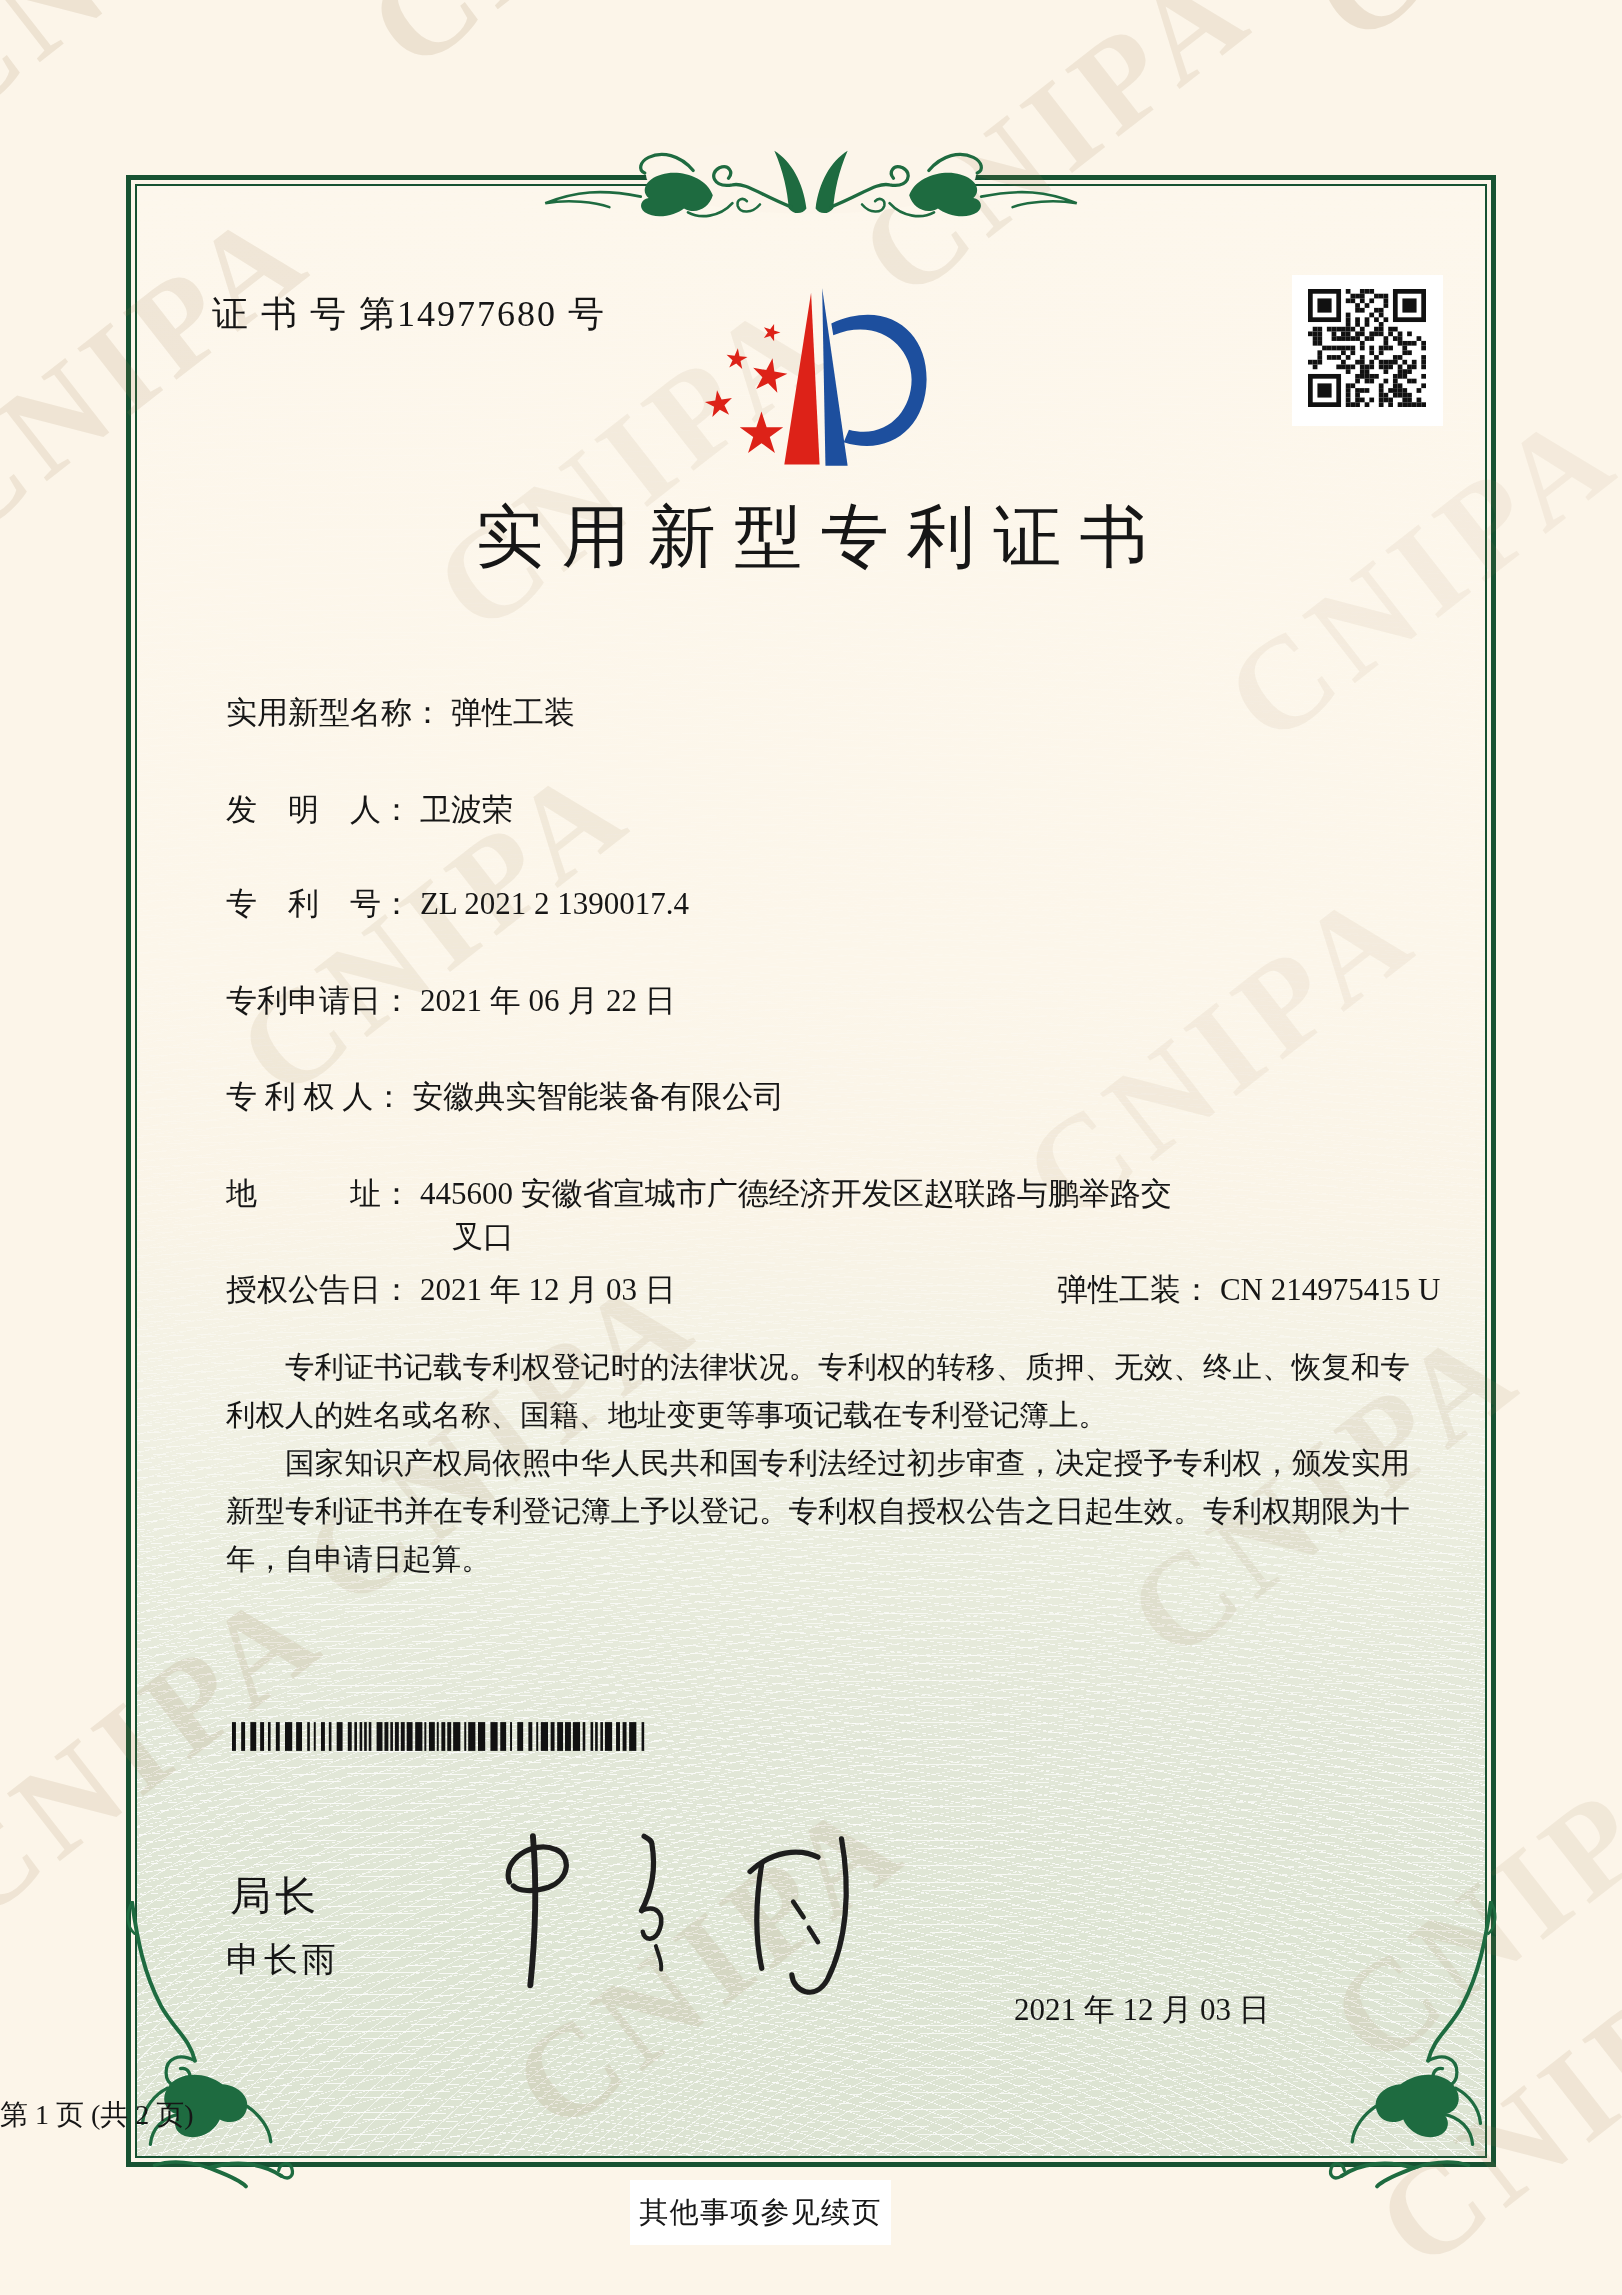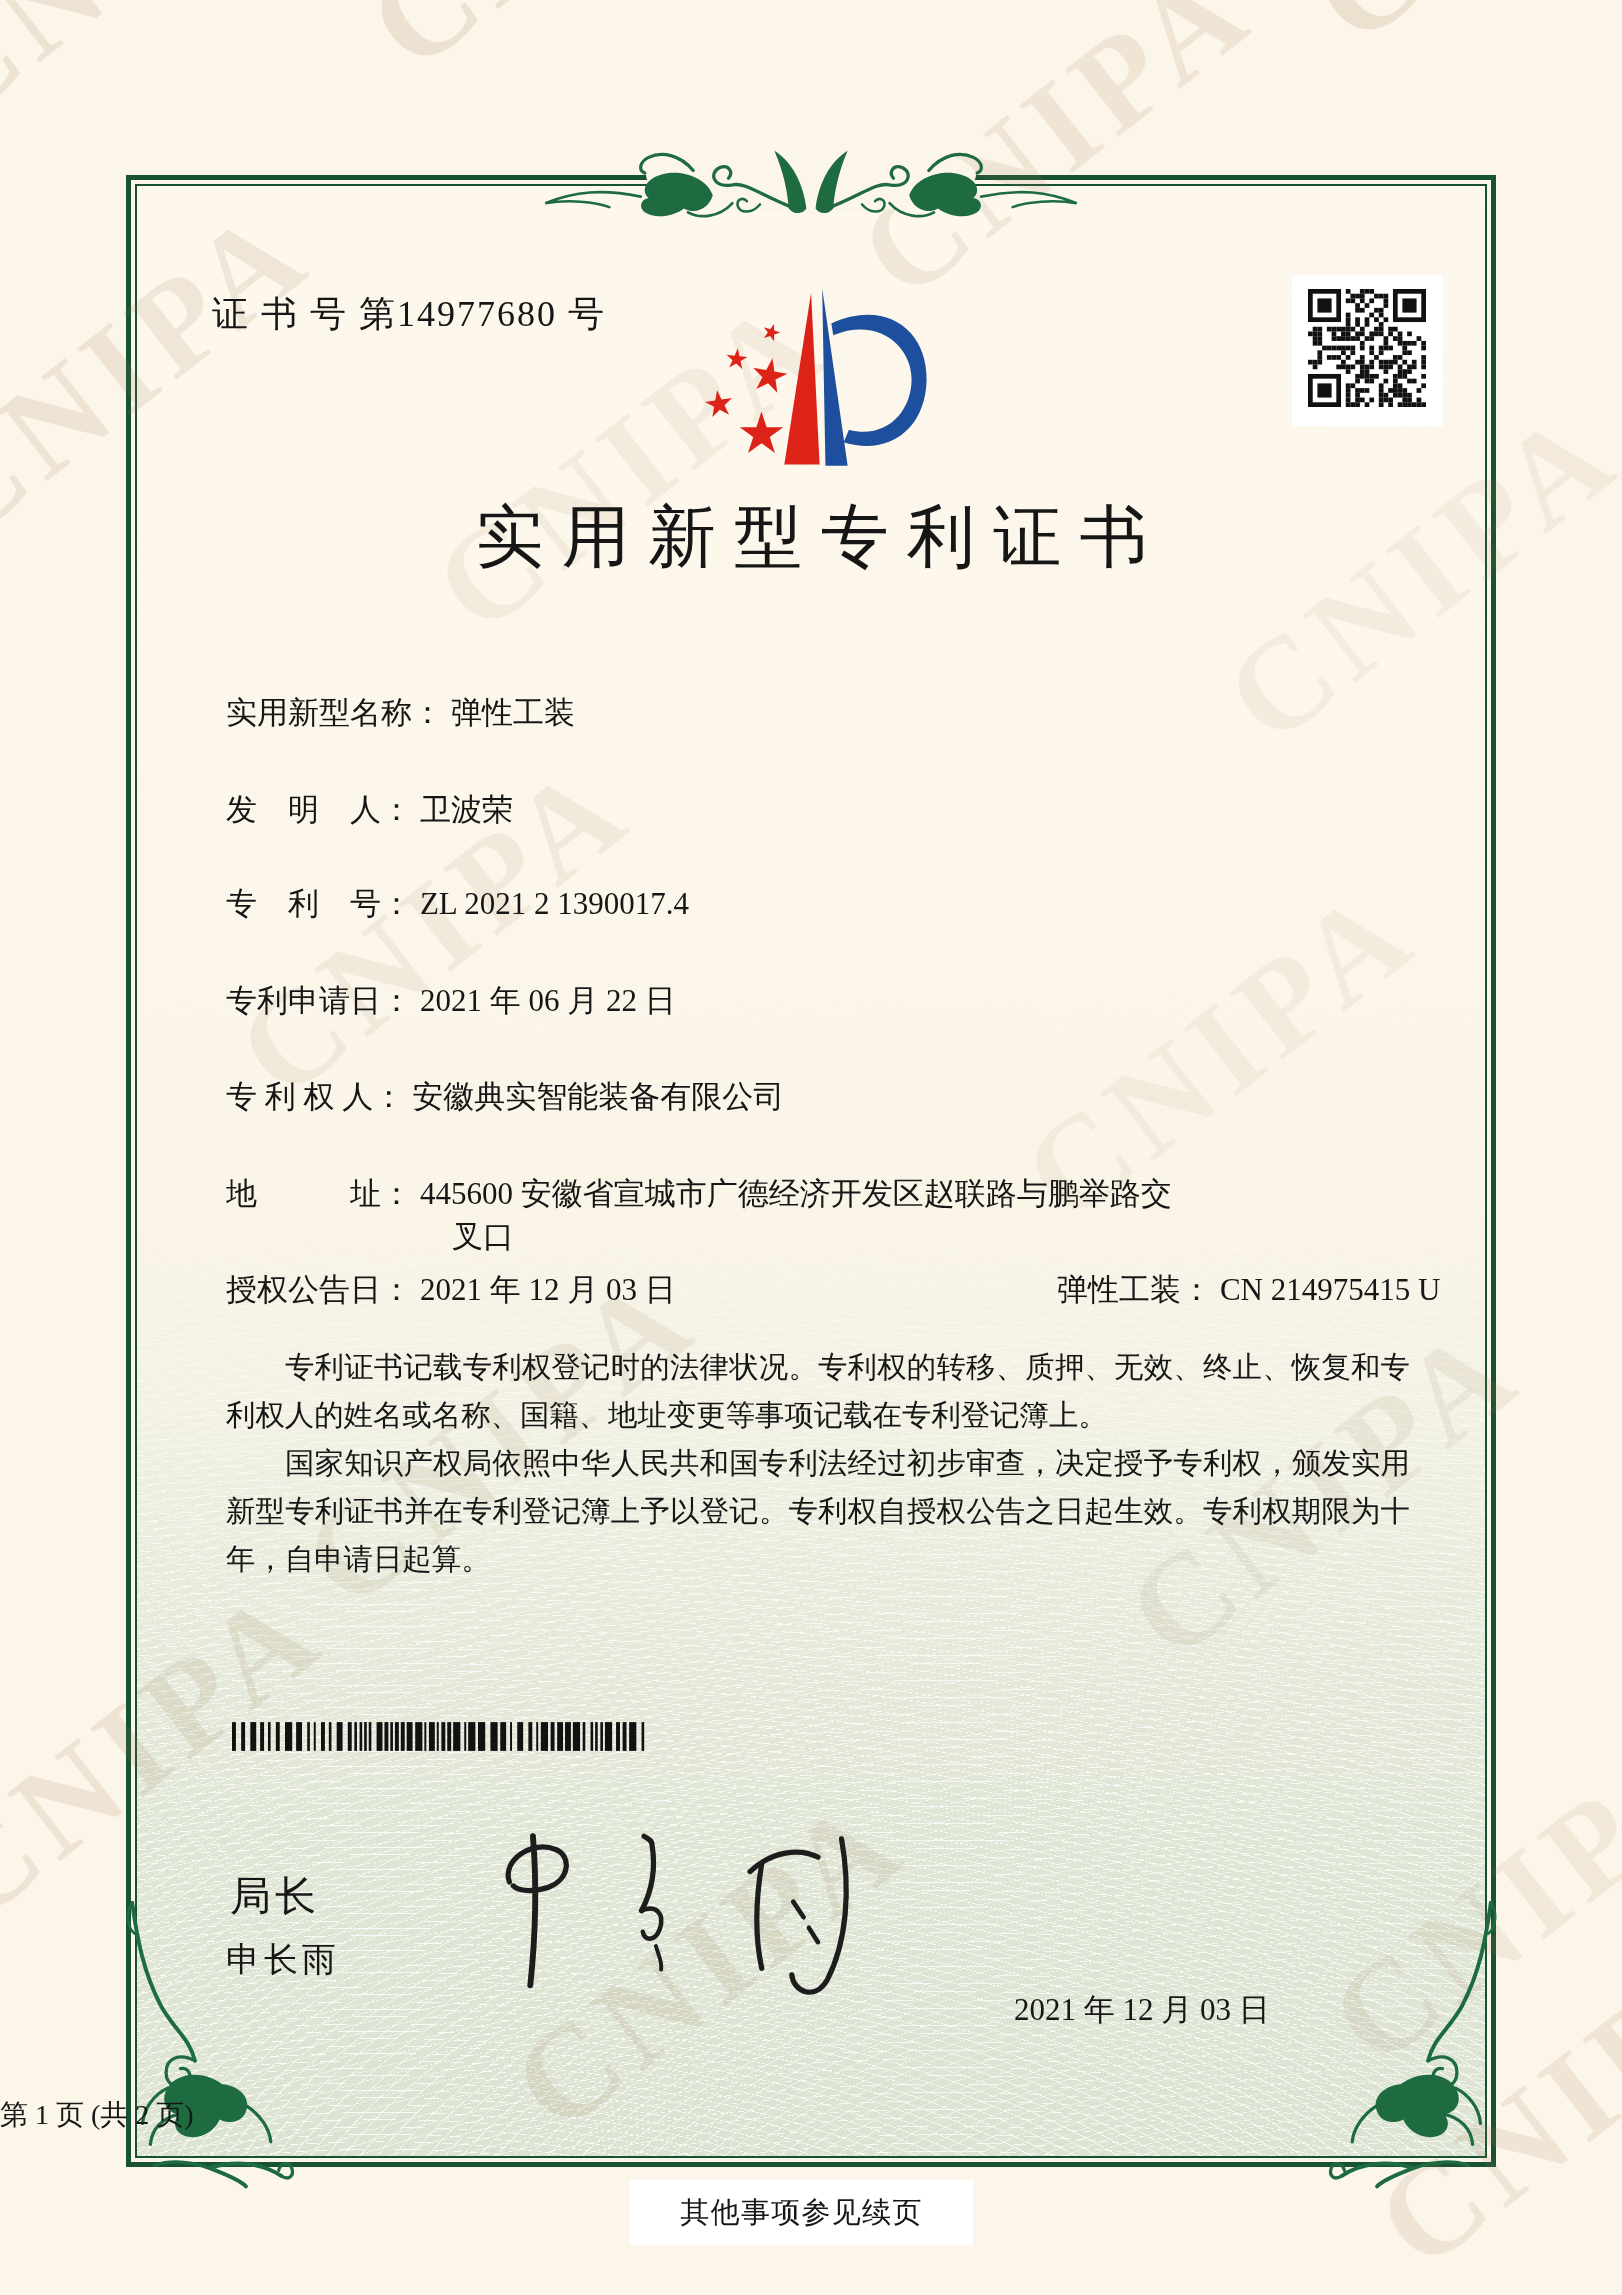--- a/index.html
+++ b/index.html
@@ -58,21 +58,21 @@
   .grant-right{position:absolute;left:831px;top:0;}
   .body-block{position:absolute;left:226px;top:1343px;width:1184px;}
   .body-par{margin:0;font-size:29.4px;line-height:48px;text-indent:59px;text-align:justify;}
   .barcode{position:absolute;left:232px;top:1722px;}
   .signer-title{position:absolute;left:230px;top:1869px;font-size:41px;letter-spacing:3.9px;}
   .signer-name{position:absolute;left:226px;top:1937px;font-size:34px;letter-spacing:3.9px;}
   .signature{position:absolute;left:487px;top:1831px;width:373px;height:170px;}
   .issue-date{position:absolute;left:1014px;top:1989px;font-size:31px;white-space:nowrap;}
   .page-info{position:absolute;left:0;top:2096px;width:1564px;text-align:left;font-size:28px;}
   .note-box{
-    position:absolute;left:630px;top:2180px;width:343px;height:65px;background:#ffffff;
+    position:absolute;left:630px;top:2180px;width:261px;height:65px;background:#ffffff;
     display:flex;align-items:center;justify-content:center;
   }
   .note-box span{font-size:29px;letter-spacing:1.3px;}
 </style>
 </head>
 <body>
 
 <div class="page">
 
   <div class="frame">

